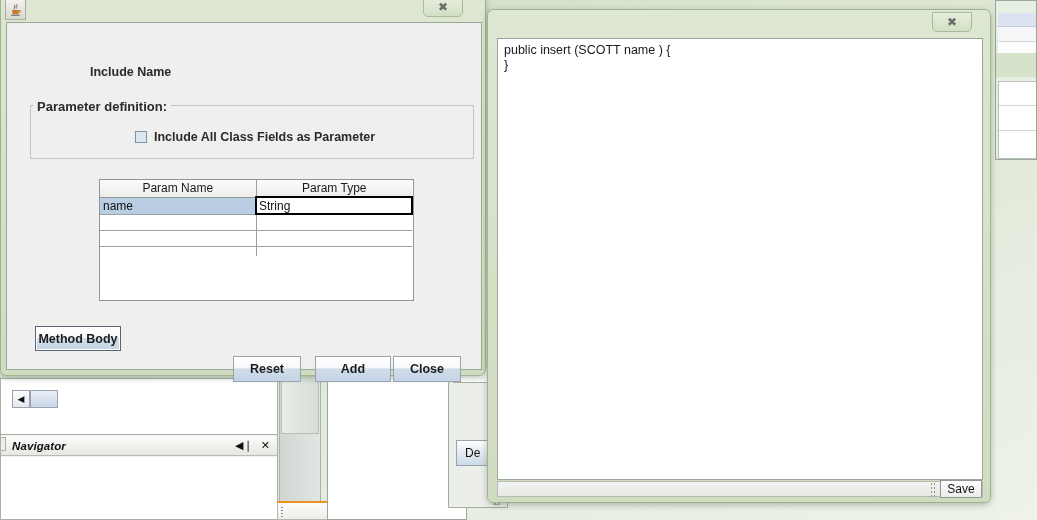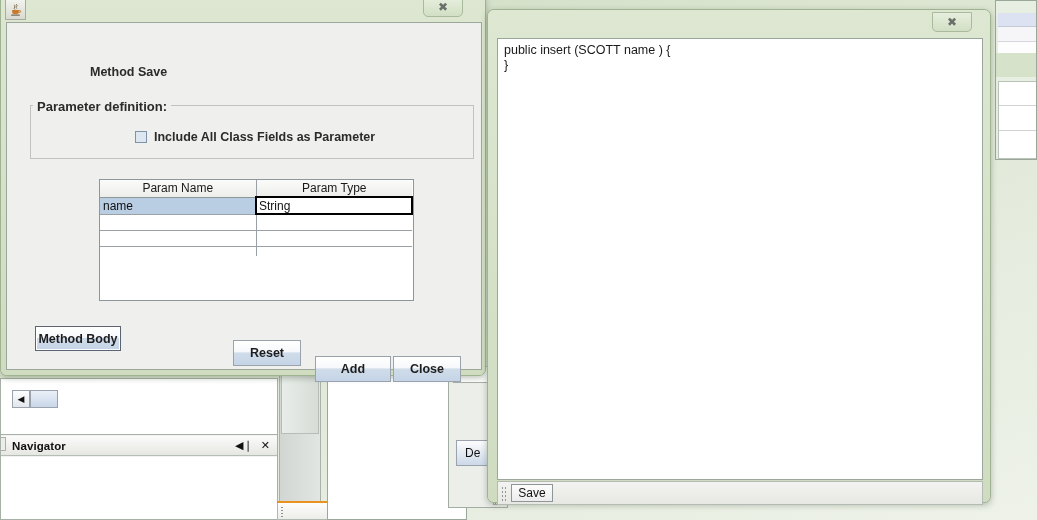--- a/index.html
+++ b/index.html
@@ -14,21 +14,21 @@
     background:linear-gradient(160deg,#cfdcc2 0%,#dbe5d0 35%,#e6ecdf 70%,#eef2e9 100%);}
 
   
   #navigator-window{position:absolute;left:0;top:378px;width:278px;height:142px;
      background:#f2f2f0;border:1px solid #a6b0a6;box-sizing:border-box;}
   #navigator-top-blank{position:absolute;left:0;top:0;width:276px;height:56px;background:#fff;
      border-bottom:1px solid #a6b0a6;box-sizing:border-box;}
   #navigator-titlebar{position:absolute;left:0;top:57px;width:276px;height:20px;
      background:linear-gradient(#fbfbfa,#e6e6e2);border-bottom:1px solid #b5bdb5;
      box-sizing:border-box;display:flex;align-items:center;}
-  #navigator-title{font-weight:bold;font-size:11.5px;color:#111;margin-left:11px;letter-spacing:.1px;}
+  #navigator-title{font-weight:bold;font-size:11.5px;color:#111;margin-left:11px;letter-spacing:.1px;font-style:italic;}
   .nav-grip{position:absolute;left:3px;top:4px;width:2px;height:12px;
      background-image:radial-gradient(#8b938b 45%,transparent 46%);
      background-size:2px 3px;}
   #navigator-buttons{margin-left:auto;display:flex;align-items:center;gap:8px;margin-right:7px;}
   .nav-btn{font-size:11px;color:#111;line-height:1;cursor:default;}
   #navigator-body{position:absolute;left:0;top:78px;width:276px;bottom:0;background:#fff;}
 
   
   #left-scroll-track{position:absolute;left:279px;top:372px;width:42px;height:133px;
      background:linear-gradient(90deg,#d2d6d2,#e2e6e2);border:1px solid #a9b1a9;box-sizing:border-box;}
@@ -138,34 +138,34 @@
   #table-filler{position:absolute;left:0;bottom:0;width:100%;height:44px;background:#fff;}
 
   
   .jbutton{position:absolute;box-sizing:border-box;
      background:linear-gradient(180deg,#ffffff 0%,#f6f8fb 45%,#cfdcea 50%,#c5d4e6 100%);
      border:1px solid #9aa2ad;
      font-family:"Liberation Sans",sans-serif;font-size:12.5px;font-weight:bold;color:#1d1d1d;
      display:flex;align-items:center;justify-content:center;cursor:default;}
   .jbutton.focused{border:1px solid #5a6472;box-shadow:inset 0 0 0 1px #ffffff;}
   #method-body-btn{left:28px;top:303px;width:86px;height:25px;}
-  #reset-btn{left:226px;top:317px;width:68px;height:26px;}
+  #reset-btn{left:226px;top:333px;width:68px;height:26px;}
   #add-btn{left:308px;top:333px;width:76px;height:26px;}
   #close-btn{left:386px;top:333px;width:68px;height:26px;}
 
   
   #code-dialog{left:487px;top:9px;width:504px;height:494px;}
   #code-close{right:18px;}
   #code-textarea{position:absolute;left:9px;top:28px;width:486px;height:442px;
      background:#fff;border:1px solid #9ca79c;box-sizing:border-box;
      font-family:"Liberation Sans",sans-serif;font-size:12.5px;color:#1a1a1a;
      padding:4px 6px;white-space:pre;line-height:15px;overflow:hidden;resize:none;outline:none;}
-  #code-toolbar{position:absolute;left:9px;top:471px;width:486px;height:24px;
+  #code-toolbar{position:absolute;left:9px;top:471px;width:486px;height:16px;
      background:linear-gradient(#f3f3f1,#e7e7e3);border:1px solid #b4bab4;box-sizing:border-box;
-     display:flex;align-items:center;}
+     display:flex;align-items:center;justify-content:flex-end;}
   #code-toolbar-grip{width:5px;height:15px;margin-left:3px;
      background-image:radial-gradient(#8f978f 45%,transparent 46%);background-size:3px 4px;}
   #save-btn{position:relative;margin-left:5px;width:42px;height:18px;
      background:linear-gradient(#fdfdfd,#ececec);border:1px solid #8f9699;box-sizing:border-box;
      font-size:12px;font-weight:normal;color:#111;
      display:flex;align-items:center;justify-content:center;cursor:default;}
 </style>
 </head>
 <body>
 
@@ -235,21 +235,21 @@
         <rect x="2.4" y="13.2" width="10" height="1.4" rx="0.6" fill="#7a6a52"></rect>
       </svg>
     </div>
     <div id="method-close" class="jclose">
       <span class="jclose-glyph">✖</span>
     </div>
   </div>
 
   <div id="method-content" class="jcontent">
 
-    <label class="field-label" id="method-name-label">Method Save</label>
+    <label class="field-label" id="method-name-label">Include Name</label>
 
     <fieldset id="param-group"></fieldset>
     <legend id="param-group-title">Parameter definition:</legend>
 
     <div id="param-table-wrap">
       <table id="param-table">
         <thead>
           <tr>
             <th style="width:50%">Param Name</th>
             <th style="width:50%">Param Type</th>

